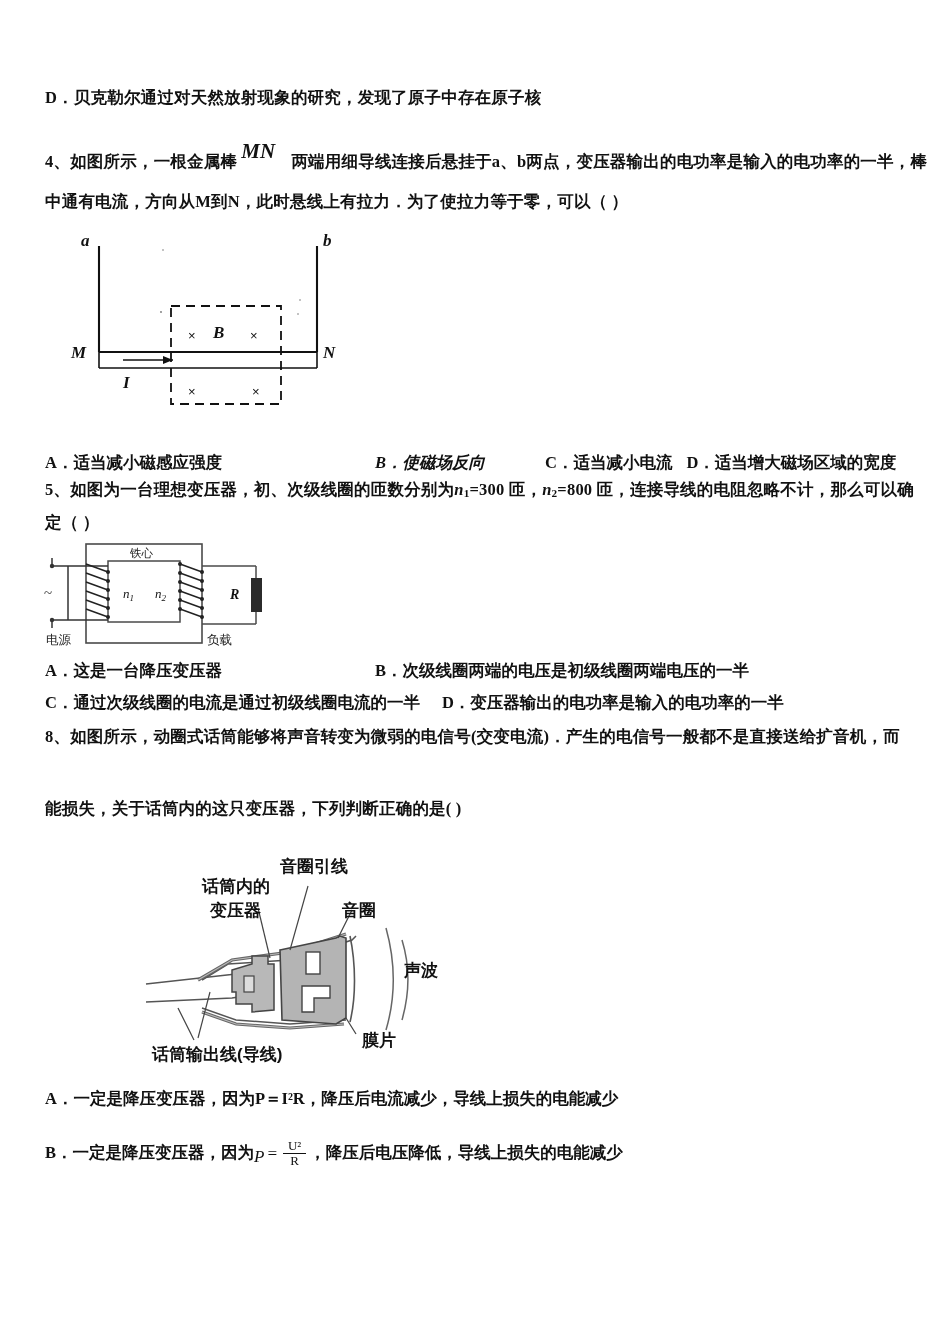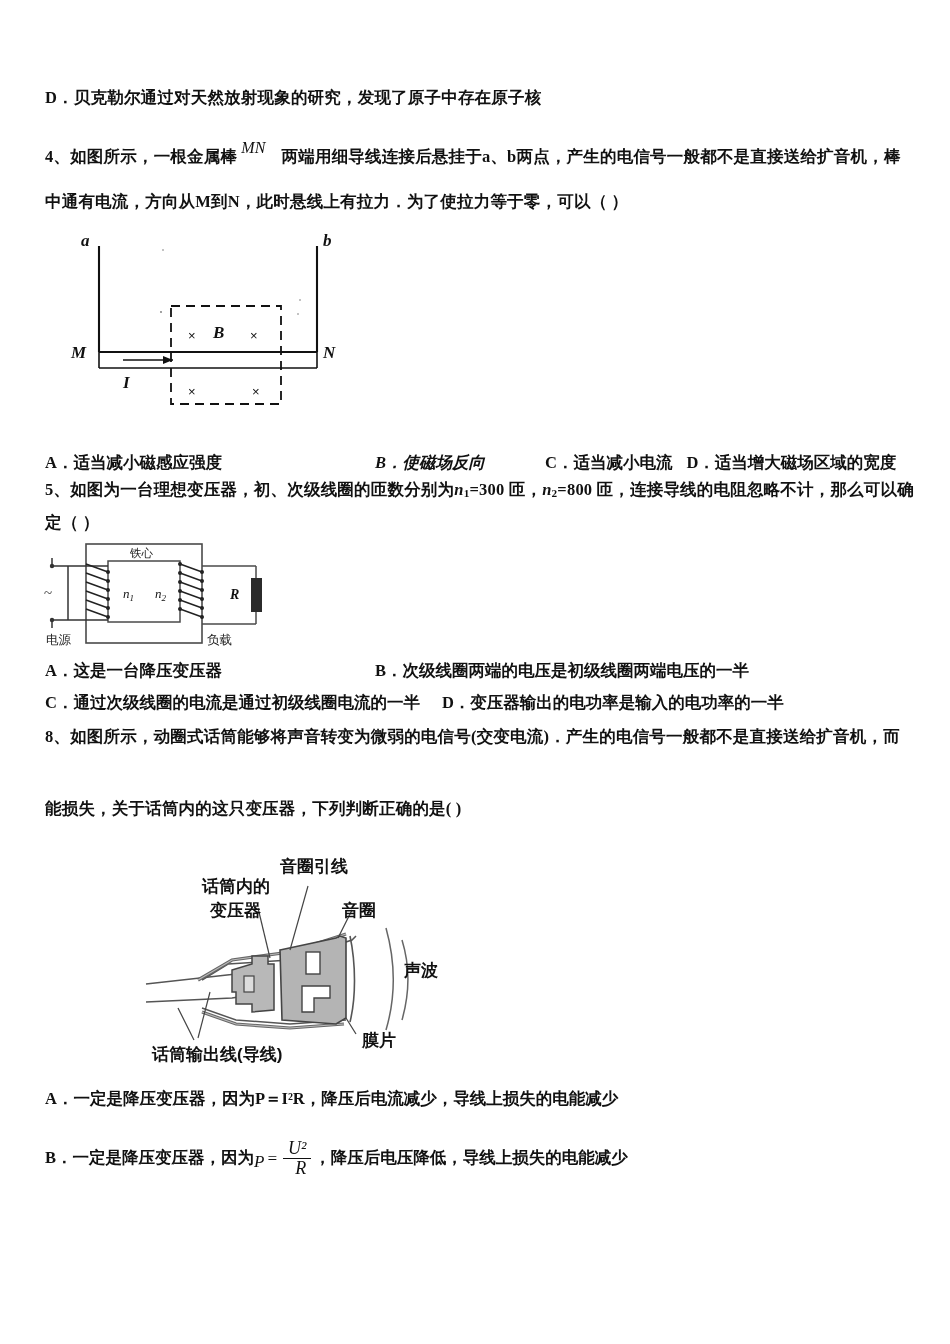--- a/index.html
+++ b/index.html
@@ -35,47 +35,46 @@
     position: absolute;
     left: 45px;
     width: 870px;
     font-size: 16.5px;
     font-weight: bold;
     white-space: nowrap;
   }
   .opt { display: inline-block; }
   .sup-mn {
     font-style: italic;
-    font-weight: normal;
-    font-size: 16px;
+    font-weight: bold;
+    font-size: 21px;
     vertical-align: 9px;
     padding: 0 16px 0 4px;
     font-family: "Liberation Serif", serif;
   }
   .ital { font-style: italic; }
   sub { font-size: 0.68em; vertical-align: -0.22em; }
 
   
   #fig-rod { position: absolute; left: 45px; top: 228px; width: 340px; height: 185px; }
 
   
   #fig-transformer { position: absolute; left: 42px; top: 540px; width: 250px; height: 108px; }
 
   
   #fig-mic { position: absolute; left: 140px; top: 852px; width: 340px; height: 215px; }
 
   
   .frac {
     display: inline-block;
     vertical-align: middle;
-    text-align: right;
-    font-style: italic;
+    text-align: center;
     font-weight: normal;
     font-family: "Liberation Serif", serif;
-    font-size: 18px;
+    font-size: 13px;
     line-height: 1.05;
     margin: 0 3px;
     position: relative;
     top: -1px;
   }
   .frac .num { display: block; padding: 0 5px; }
   .frac .den { display: block; border-top: 1.4px solid #111; padding: 0 5px; }
   .pvar {
     font-style: italic;
     font-weight: normal;
@@ -94,21 +93,21 @@
   }
 </style>
 </head>
 <body>
 
 <div class="page">
 
   <div class="line" style="top:88px;">D．贝克勒尔通过对天然放射现象的研究，发现了原子中存在原子核</div>
 
   <div class="line" style="top:138px;">
-    <span>4、如图所示，一根金属棒</span><span class="sup-mn">MN</span><span>两端用细导线连接后悬挂于a、b两点，产生的电信号一般都不是直接送给扩音机，棒</span>
+    <span>4、如图所示，一根金属棒</span><span class="sup-mn">MN</span><span>两端用细导线连接后悬挂于a、b两点，变压器输出的电功率是输入的电功率的一半，棒</span>
   </div>
   <div class="line" style="top:192px;">中通有电流，方向从M到N，此时悬线上有拉力．为了使拉力等于零，可以（    ）</div>
 
   <div id="fig-rod">
     <svg width="340" height="185" viewBox="0 0 340 185" xmlns="http://www.w3.org/2000/svg">
 
       <line x1="54" y1="18" x2="54" y2="124" stroke="#111" stroke-width="2.1"></line>
 
       <line x1="272" y1="18" x2="272" y2="124" stroke="#111" stroke-width="2.1"></line>
 

